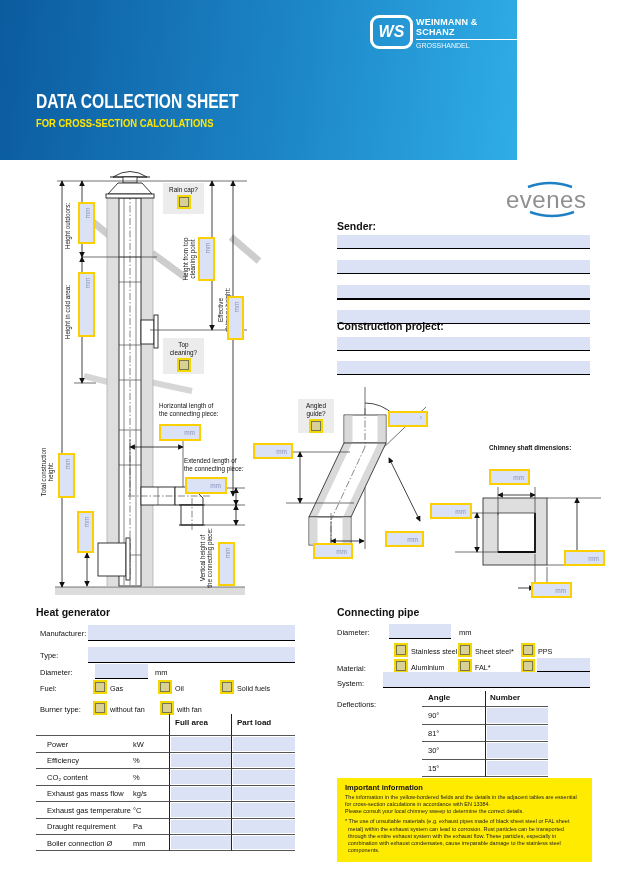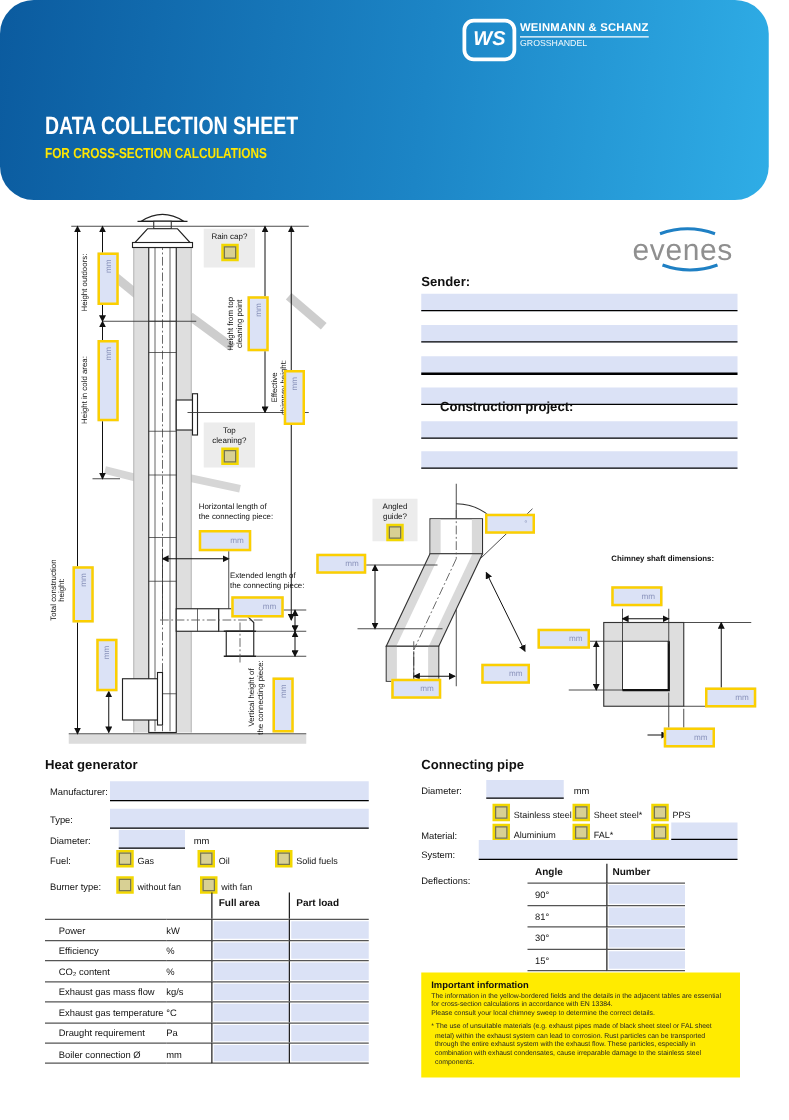--- a/index.html
+++ b/index.html
@@ -1,22 +1,22 @@
 <!DOCTYPE html>
 <html><head>
 <meta charset="utf-8">
 <style>
   html,body{margin:0;padding:0;background:#fff;}
   .page{position:relative;width:631px;height:896px;background:#fff;overflow:hidden;
         font-family:"Liberation Sans","DejaVu Sans",sans-serif;color:#111;}
   .abs{position:absolute;}
 
   
-  .hdr{left:0;top:0;width:615px;height:160px;
-       background:linear-gradient(97deg,#0b5b9f 0%,#1c85c6 55%,#2fade6 100%);border-radius:27px;}
+  .hdr{left:0;top:0;width:517px;height:160px;
+       background:linear-gradient(97deg,#0b5b9f 0%,#1c85c6 55%,#2fade6 100%);}
   .title{left:36px;top:90px;color:#fff;font-size:20px;font-weight:bold;white-space:nowrap;
          transform:scaleX(.78);transform-origin:left center;}
   .subtitle{left:36px;top:117px;color:#ffe600;font-size:11.5px;font-weight:bold;white-space:nowrap;
          transform:scaleX(.82);transform-origin:left center;}
   .badge{left:370px;top:15px;width:37px;height:28px;border:3px solid #fff;border-radius:9px;
          display:flex;align-items:center;justify-content:center;color:#fff;font-weight:bold;
          font-style:italic;font-size:16px;}
   .brand{left:416px;top:17px;color:#fff;}
   .brand .b1{font-size:9px;font-weight:bold;letter-spacing:.2px;border-bottom:1px solid #fff;padding-bottom:2px;}
   .brand .b2{font-size:7px;margin-top:2px;opacity:.95;}
@@ -309,21 +309,21 @@
     <text x="8" y="30" font-size="24" fill="#8f8f8f" letter-spacing="0.5">evenes</text>
     <path d="M32 34 Q54 42 76 34" stroke="#1f80c4" stroke-width="2.4" fill="none"></path>
   </svg>
 
   <div class="abs h2" style="left:337px;top:220px">Sender:</div>
   <div class="abs sline" style="top:235px"></div>
   <div class="abs sline" style="top:260px"></div>
   <div class="abs sline thick" style="top:285px"></div>
   <div class="abs sline" style="top:310px"></div>
 
-  <div class="abs h2" style="left:352px;top:320px">Construction project:</div>
+  <div class="abs h2" style="left:337px;top:320px">Construction project:</div>
   <div class="abs sline" style="top:337px"></div>
   <div class="abs sline" style="top:361px"></div>
 
   <div class="abs h2" style="left:36px;top:606px">Heat generator</div>
 
   <div class="abs flabel" style="left:40px;top:629px">Manufacturer:</div>
   <div class="abs input" style="left:88px;top:625px;width:207px;height:15px"></div>
 
   <div class="abs flabel" style="left:40px;top:651px">Type:</div>
   <div class="abs input" style="left:88px;top:647px;width:207px;height:15px"></div>

